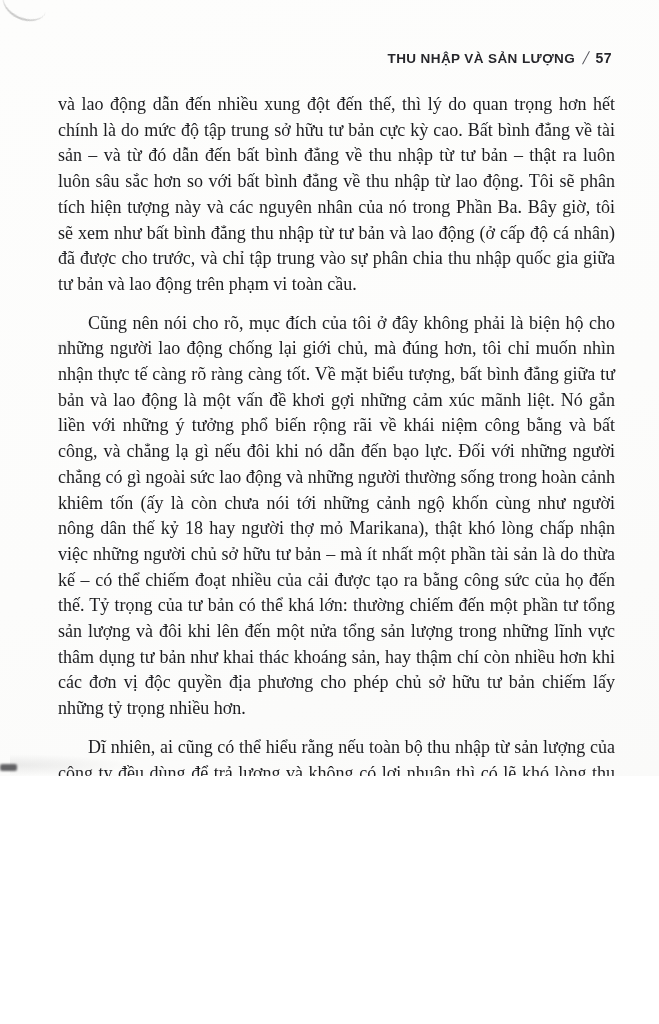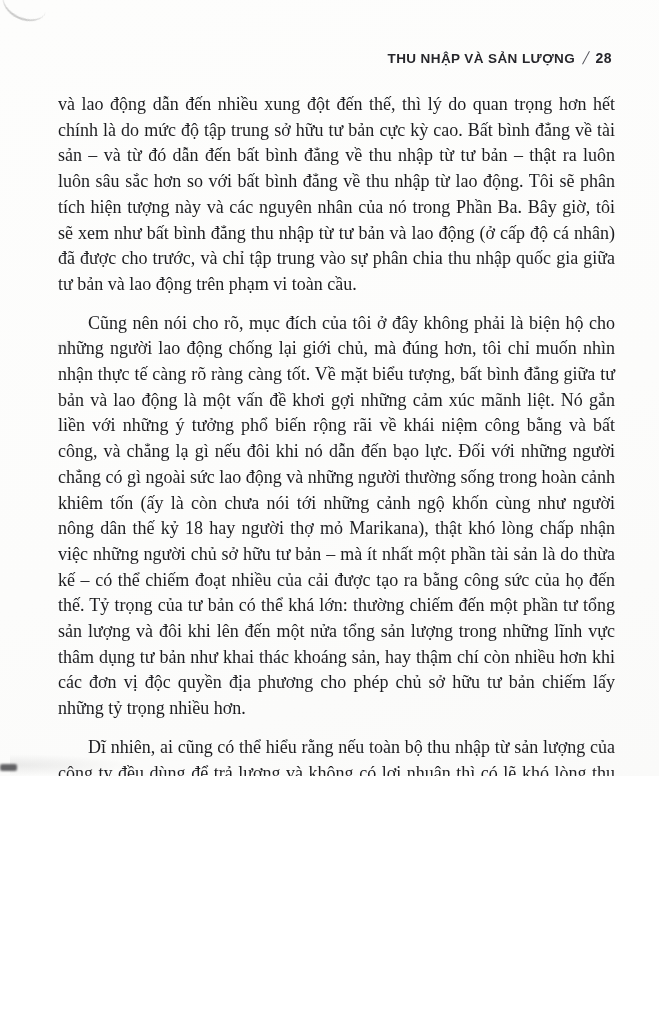--- a/index.html
+++ b/index.html
@@ -119,21 +119,21 @@
 </head>
 <body>
 
 <div class="page">
 
   <div class="curl-mark"></div>
 
   <div class="running-header">
     <span>THU NHẬP VÀ SẢN LƯỢNG</span>
     <span class="sep">/</span>
-    <span class="pagenum">28</span>
+    <span class="pagenum">57</span>
   </div>
 
   <div class="text-block">
     <p>và lao động dẫn đến nhiều xung đột đến thế, thì lý do quan trọng hơn hết chính là do mức độ tập trung sở hữu tư bản cực kỳ cao. Bất bình đẳng về tài sản – và từ đó dẫn đến bất bình đẳng về thu nhập từ tư bản – thật ra luôn luôn sâu sắc hơn so với bất bình đẳng về thu nhập từ lao động. Tôi sẽ phân tích hiện tượng này và các nguyên nhân của nó trong Phần Ba. Bây giờ, tôi sẽ xem như bất bình đẳng thu nhập từ tư bản và lao động (ở cấp độ cá nhân) đã được cho trước, và chỉ tập trung vào sự phân chia thu nhập quốc gia giữa tư bản và lao động trên phạm vi toàn cầu.</p>
     <p class="indent">Cũng nên nói cho rõ, mục đích của tôi ở đây không phải là biện hộ cho những người lao động chống lại giới chủ, mà đúng hơn, tôi chỉ muốn nhìn nhận thực tế càng rõ ràng càng tốt. Về mặt biểu tượng, bất bình đẳng giữa tư bản và lao động là một vấn đề khơi gợi những cảm xúc mãnh liệt. Nó gắn liền với những ý tưởng phổ biến rộng rãi về khái niệm công bằng và bất công, và chẳng lạ gì nếu đôi khi nó dẫn đến bạo lực. Đối với những người chẳng có gì ngoài sức lao động và những người thường sống trong hoàn cảnh khiêm tốn (ấy là còn chưa nói tới những cảnh ngộ khốn cùng như người nông dân thế kỷ 18 hay người thợ mỏ Marikana), thật khó lòng chấp nhận việc những người chủ sở hữu tư bản – mà ít nhất một phần tài sản là do thừa kế – có thể chiếm đoạt nhiều của cải được tạo ra bằng công sức của họ đến thế. Tỷ trọng của tư bản có thể khá lớn: thường chiếm đến một phần tư tổng sản lượng và đôi khi lên đến một nửa tổng sản lượng trong những lĩnh vực thâm dụng tư bản như khai thác khoáng sản, hay thậm chí còn nhiều hơn khi các đơn vị độc quyền địa phương cho phép chủ sở hữu tư bản chiếm lấy những tỷ trọng nhiều hơn.</p>
     <p class="indent">Dĩ nhiên, ai cũng có thể hiểu rằng nếu toàn bộ thu nhập từ sản lượng của công ty đều dùng để trả lương và không có lợi nhuận thì có lẽ khó lòng thu hút lượng tư bản cần thiết để tài trợ đầu tư mới, chí ít như cách tổ chức các nền kinh tế hiện nay (đương nhiên, người ta cũng có thể tưởng tượng ra những hình thái tổ chức khác). Hơn nữa, cũng không hẳn là công bằng khi không tưởng thưởng cho những người chọn cách sống tiết kiệm nhiều hơn so với những người khác – lẽ dĩ</p>
   </div>
 
   <div class="bleed-smudge">vớ</div>
   <div class="bleed-smudge2">In</div>

